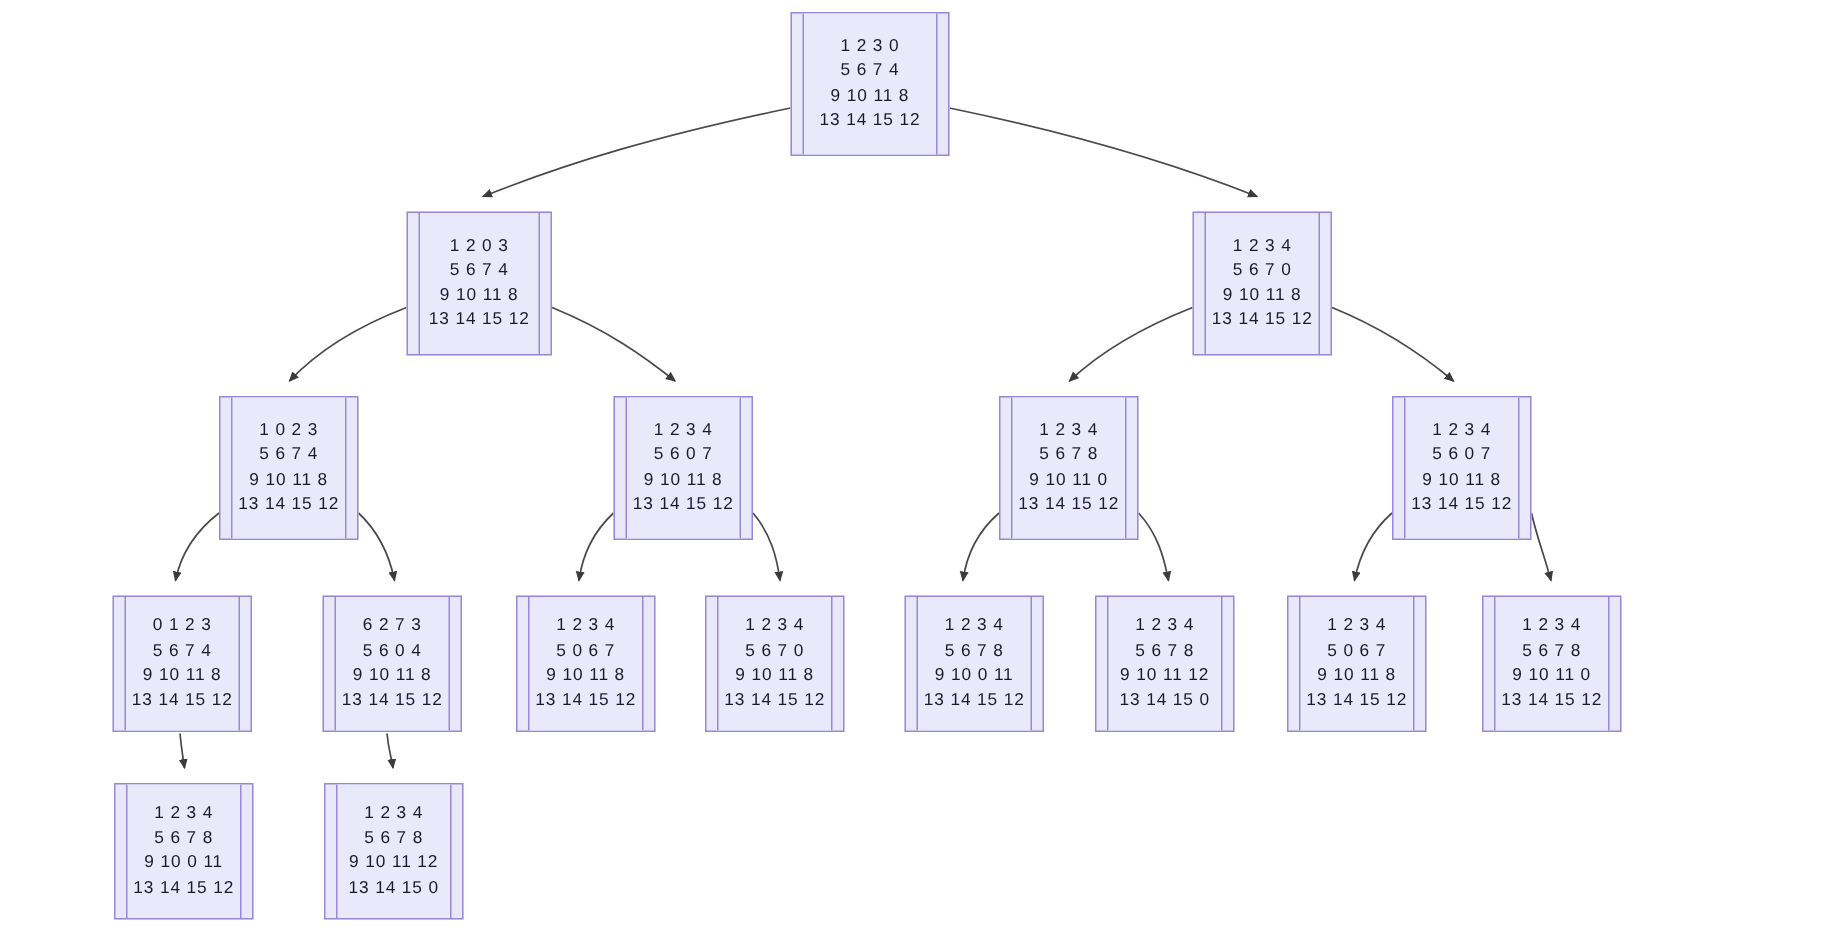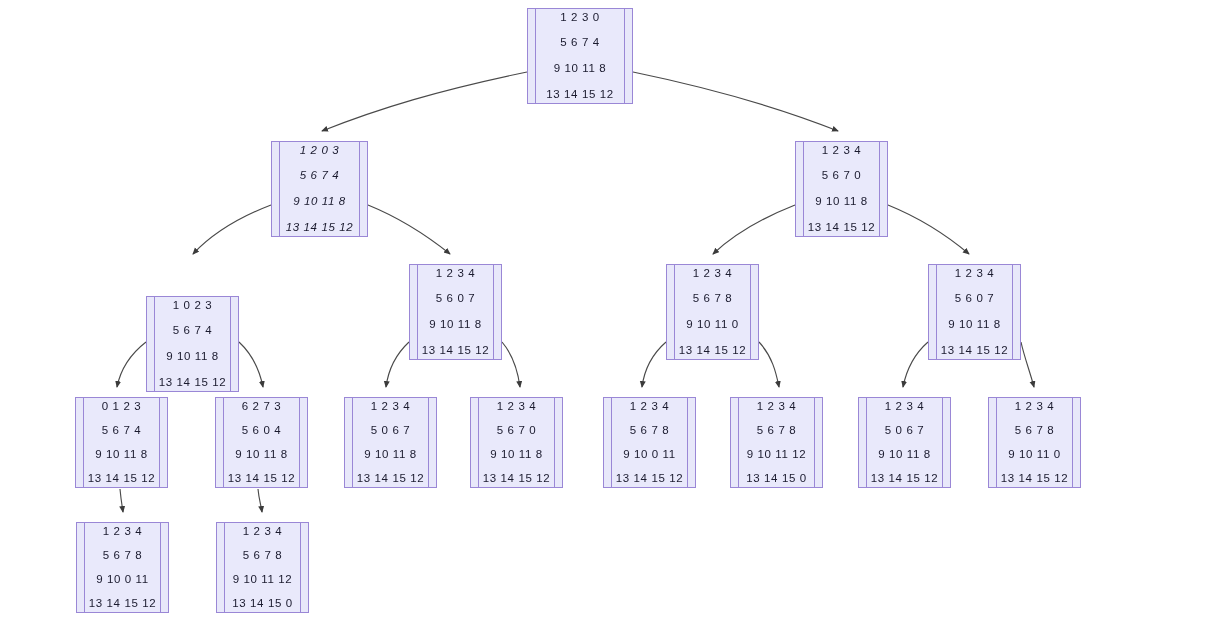--- a/index.html
+++ b/index.html
@@ -42,21 +42,21 @@
   .node-inner {
     box-sizing: border-box;
     width: calc(100% - 14px);
     height: 100%;
     background: #e9e9fb;
     border-left: 1.3px solid #9a87d6;
     border-right: 1.3px solid #9a87d6;
     display: flex;
     flex-direction: column;
     align-items: center;
-    justify-content: space-between;
+    justify-content: center;
   }
   .row {
     color: #1a1a2e;
     font-size: 11.5px;
     line-height: 1.0;
     letter-spacing: 0.6px;
     white-space: nowrap;
     text-align: center;
     padding: 2.5px 0;
   }
@@ -94,37 +94,37 @@
 
   <div id="node-layer">
       <div class="node" style="left: 527px; top: 8px; width: 106px; height: 96px; background: rgb(232, 232, 250); border-color: rgb(154, 135, 214);">
         <div class="node-inner" style="border-color: rgb(154, 135, 214);">
           <div class="row" style="color: rgb(26, 26, 46);">1 2 3 0</div>
           <div class="row" style="color: rgb(26, 26, 46);">5 6 7 4</div>
           <div class="row" style="color: rgb(26, 26, 46);">9 10 11 8</div>
           <div class="row" style="color: rgb(26, 26, 46);">13 14 15 12</div>
         </div>
       </div>
-      <div class="node" style="left: 271px; top: 141px; width: 97px; height: 96px; background: rgb(232, 232, 250); border-color: rgb(154, 135, 214); font-style: italic;">
+      <div class="node" style="left: 271px; top: 141px; width: 97px; height: 96px; background: rgb(232, 232, 250); border-color: rgb(154, 135, 214);">
         <div class="node-inner" style="border-color: rgb(154, 135, 214);">
           <div class="row" style="color: rgb(26, 26, 46);">1 2 0 3</div>
           <div class="row" style="color: rgb(26, 26, 46);">5 6 7 4</div>
           <div class="row" style="color: rgb(26, 26, 46);">9 10 11 8</div>
           <div class="row" style="color: rgb(26, 26, 46);">13 14 15 12</div>
         </div>
       </div>
       <div class="node" style="left: 795px; top: 141px; width: 93px; height: 96px; background: rgb(232, 232, 250); border-color: rgb(154, 135, 214);">
         <div class="node-inner" style="border-color: rgb(154, 135, 214);">
           <div class="row" style="color: rgb(26, 26, 46);">1 2 3 4</div>
           <div class="row" style="color: rgb(26, 26, 46);">5 6 7 0</div>
           <div class="row" style="color: rgb(26, 26, 46);">9 10 11 8</div>
           <div class="row" style="color: rgb(26, 26, 46);">13 14 15 12</div>
         </div>
       </div>
-      <div class="node" style="left: 146px; top: 264px; width: 93px; height: 96px; background: rgb(232, 232, 250); border-color: rgb(154, 135, 214); margin-top: 32px;">
+      <div class="node" style="left: 146px; top: 264px; width: 93px; height: 96px; background: rgb(232, 232, 250); border-color: rgb(154, 135, 214);">
         <div class="node-inner" style="border-color: rgb(154, 135, 214);">
           <div class="row" style="color: rgb(26, 26, 46);">1 0 2 3</div>
           <div class="row" style="color: rgb(26, 26, 46);">5 6 7 4</div>
           <div class="row" style="color: rgb(26, 26, 46);">9 10 11 8</div>
           <div class="row" style="color: rgb(26, 26, 46);">13 14 15 12</div>
         </div>
       </div>
       <div class="node" style="left: 409px; top: 264px; width: 93px; height: 96px; background: rgb(232, 232, 250); border-color: rgb(154, 135, 214);">
         <div class="node-inner" style="border-color: rgb(154, 135, 214);">
           <div class="row" style="color: rgb(26, 26, 46);">1 2 3 4</div>

